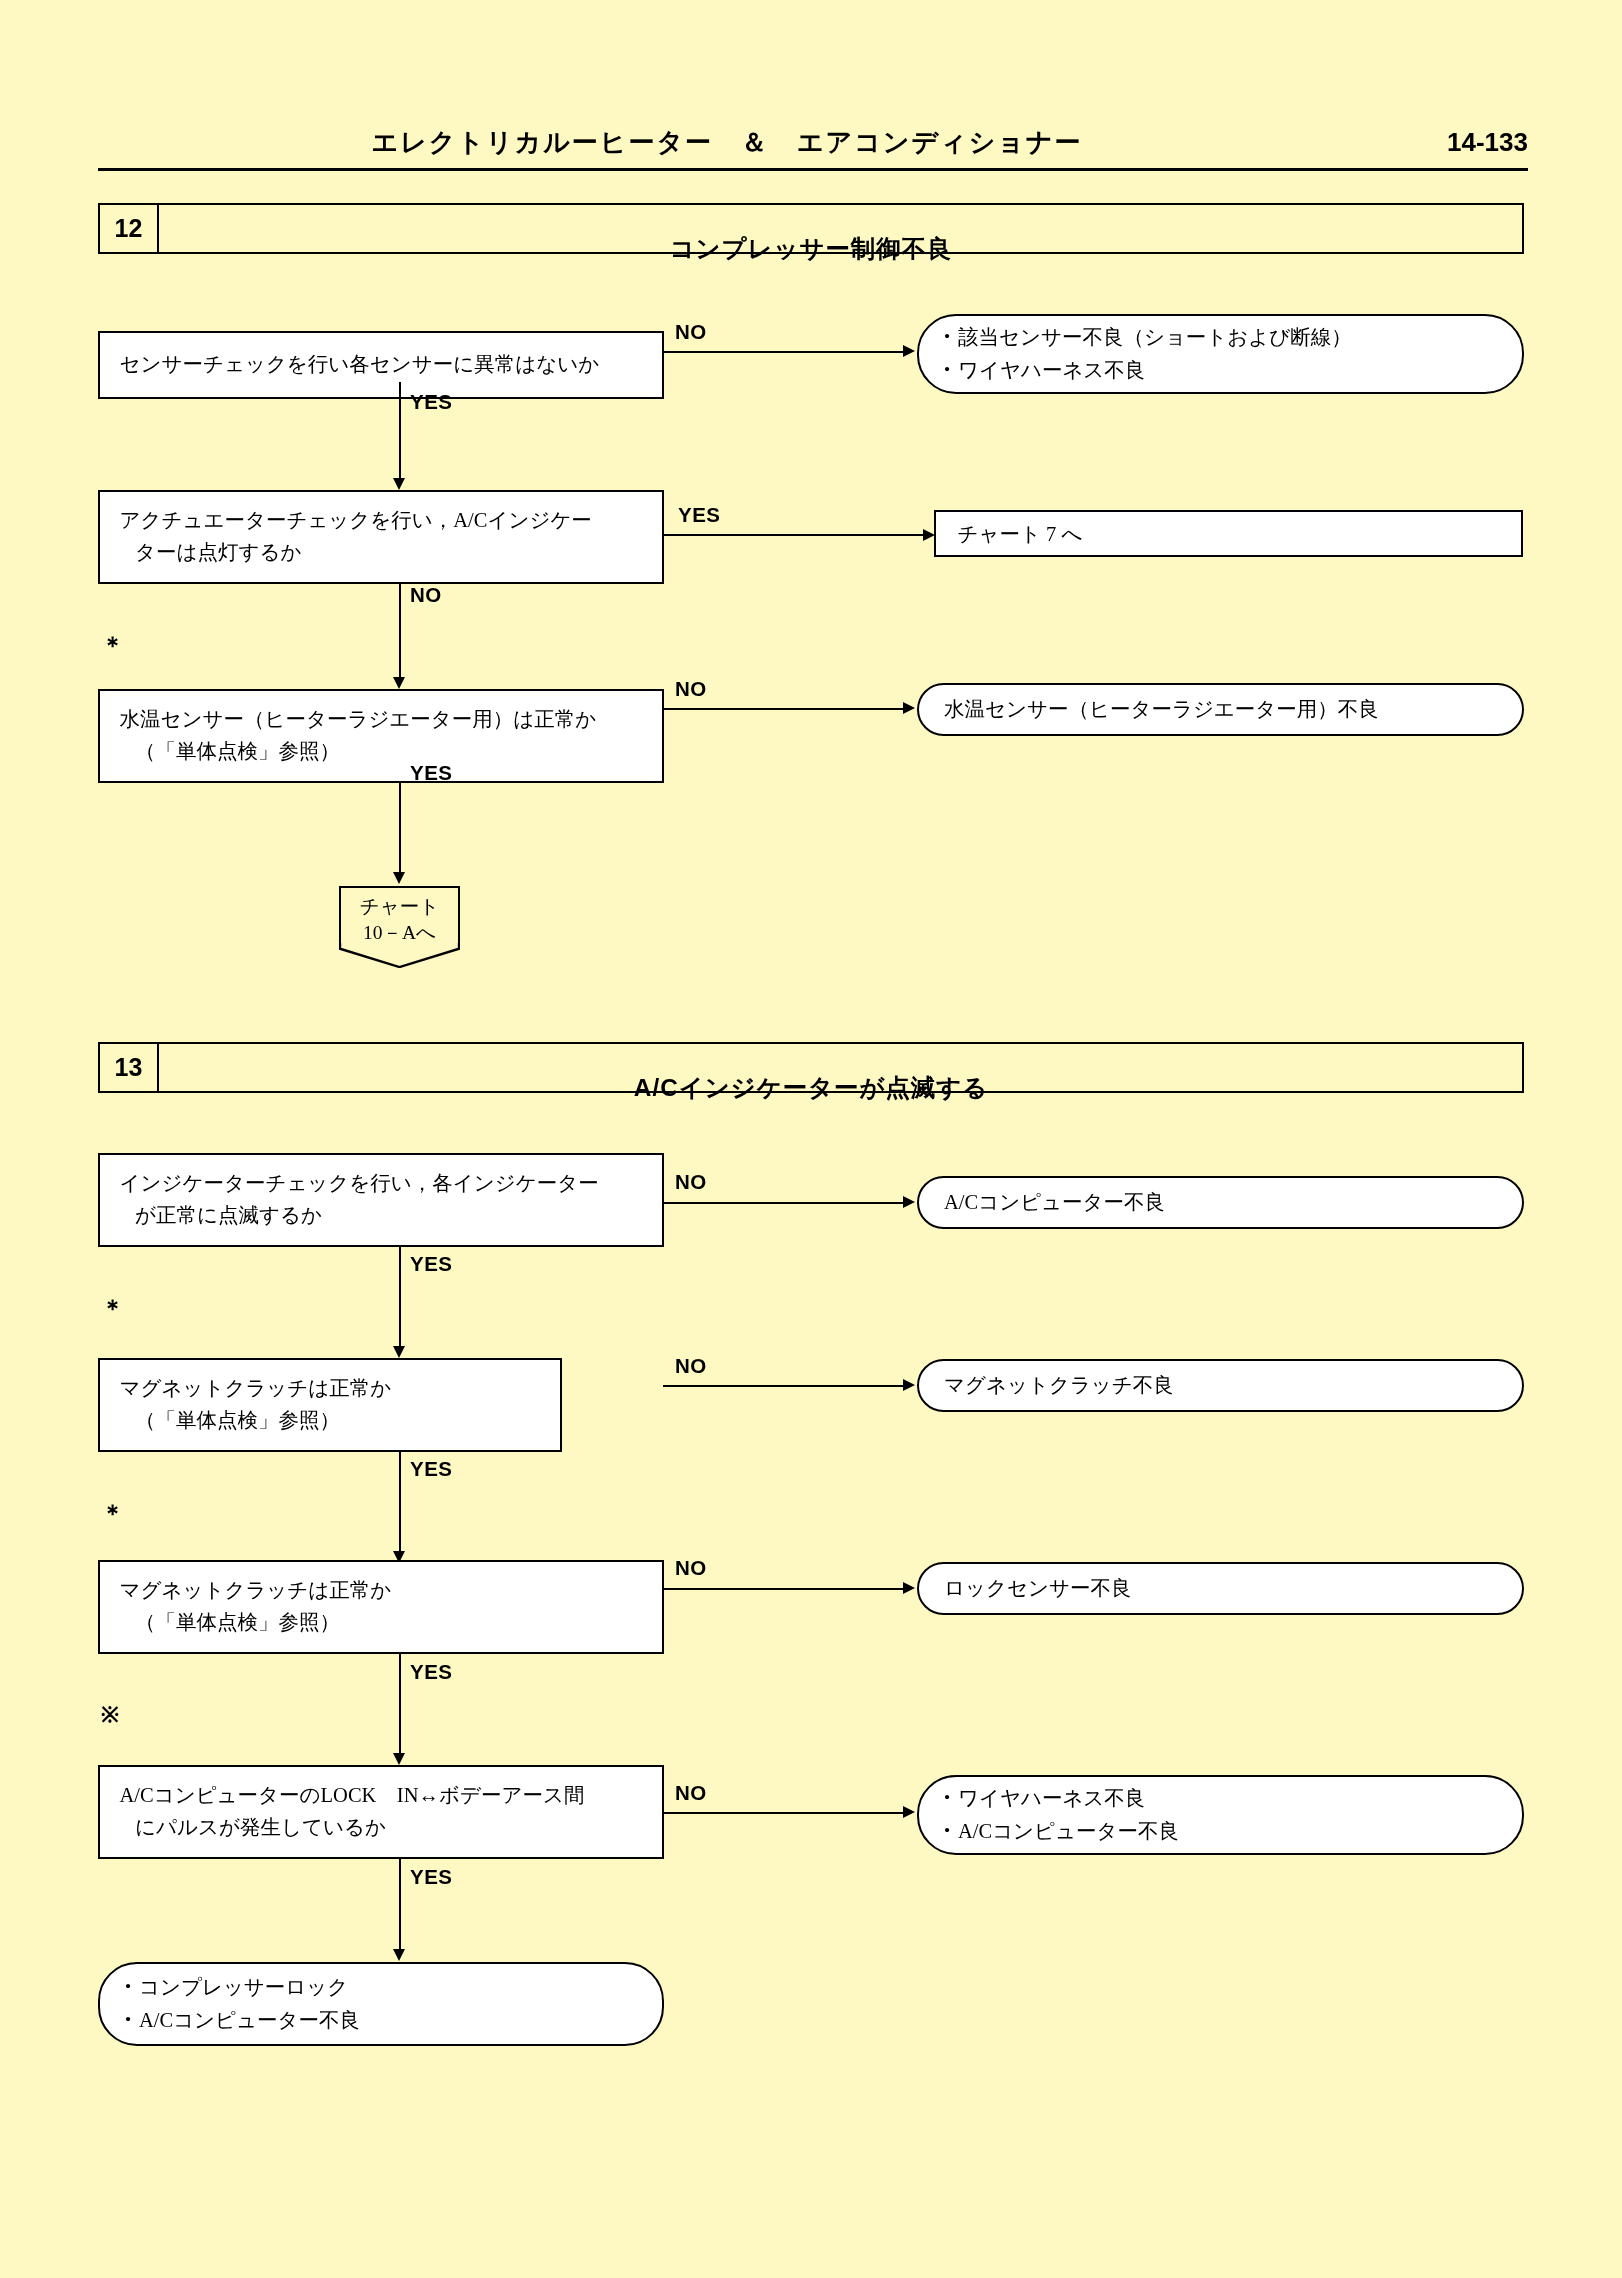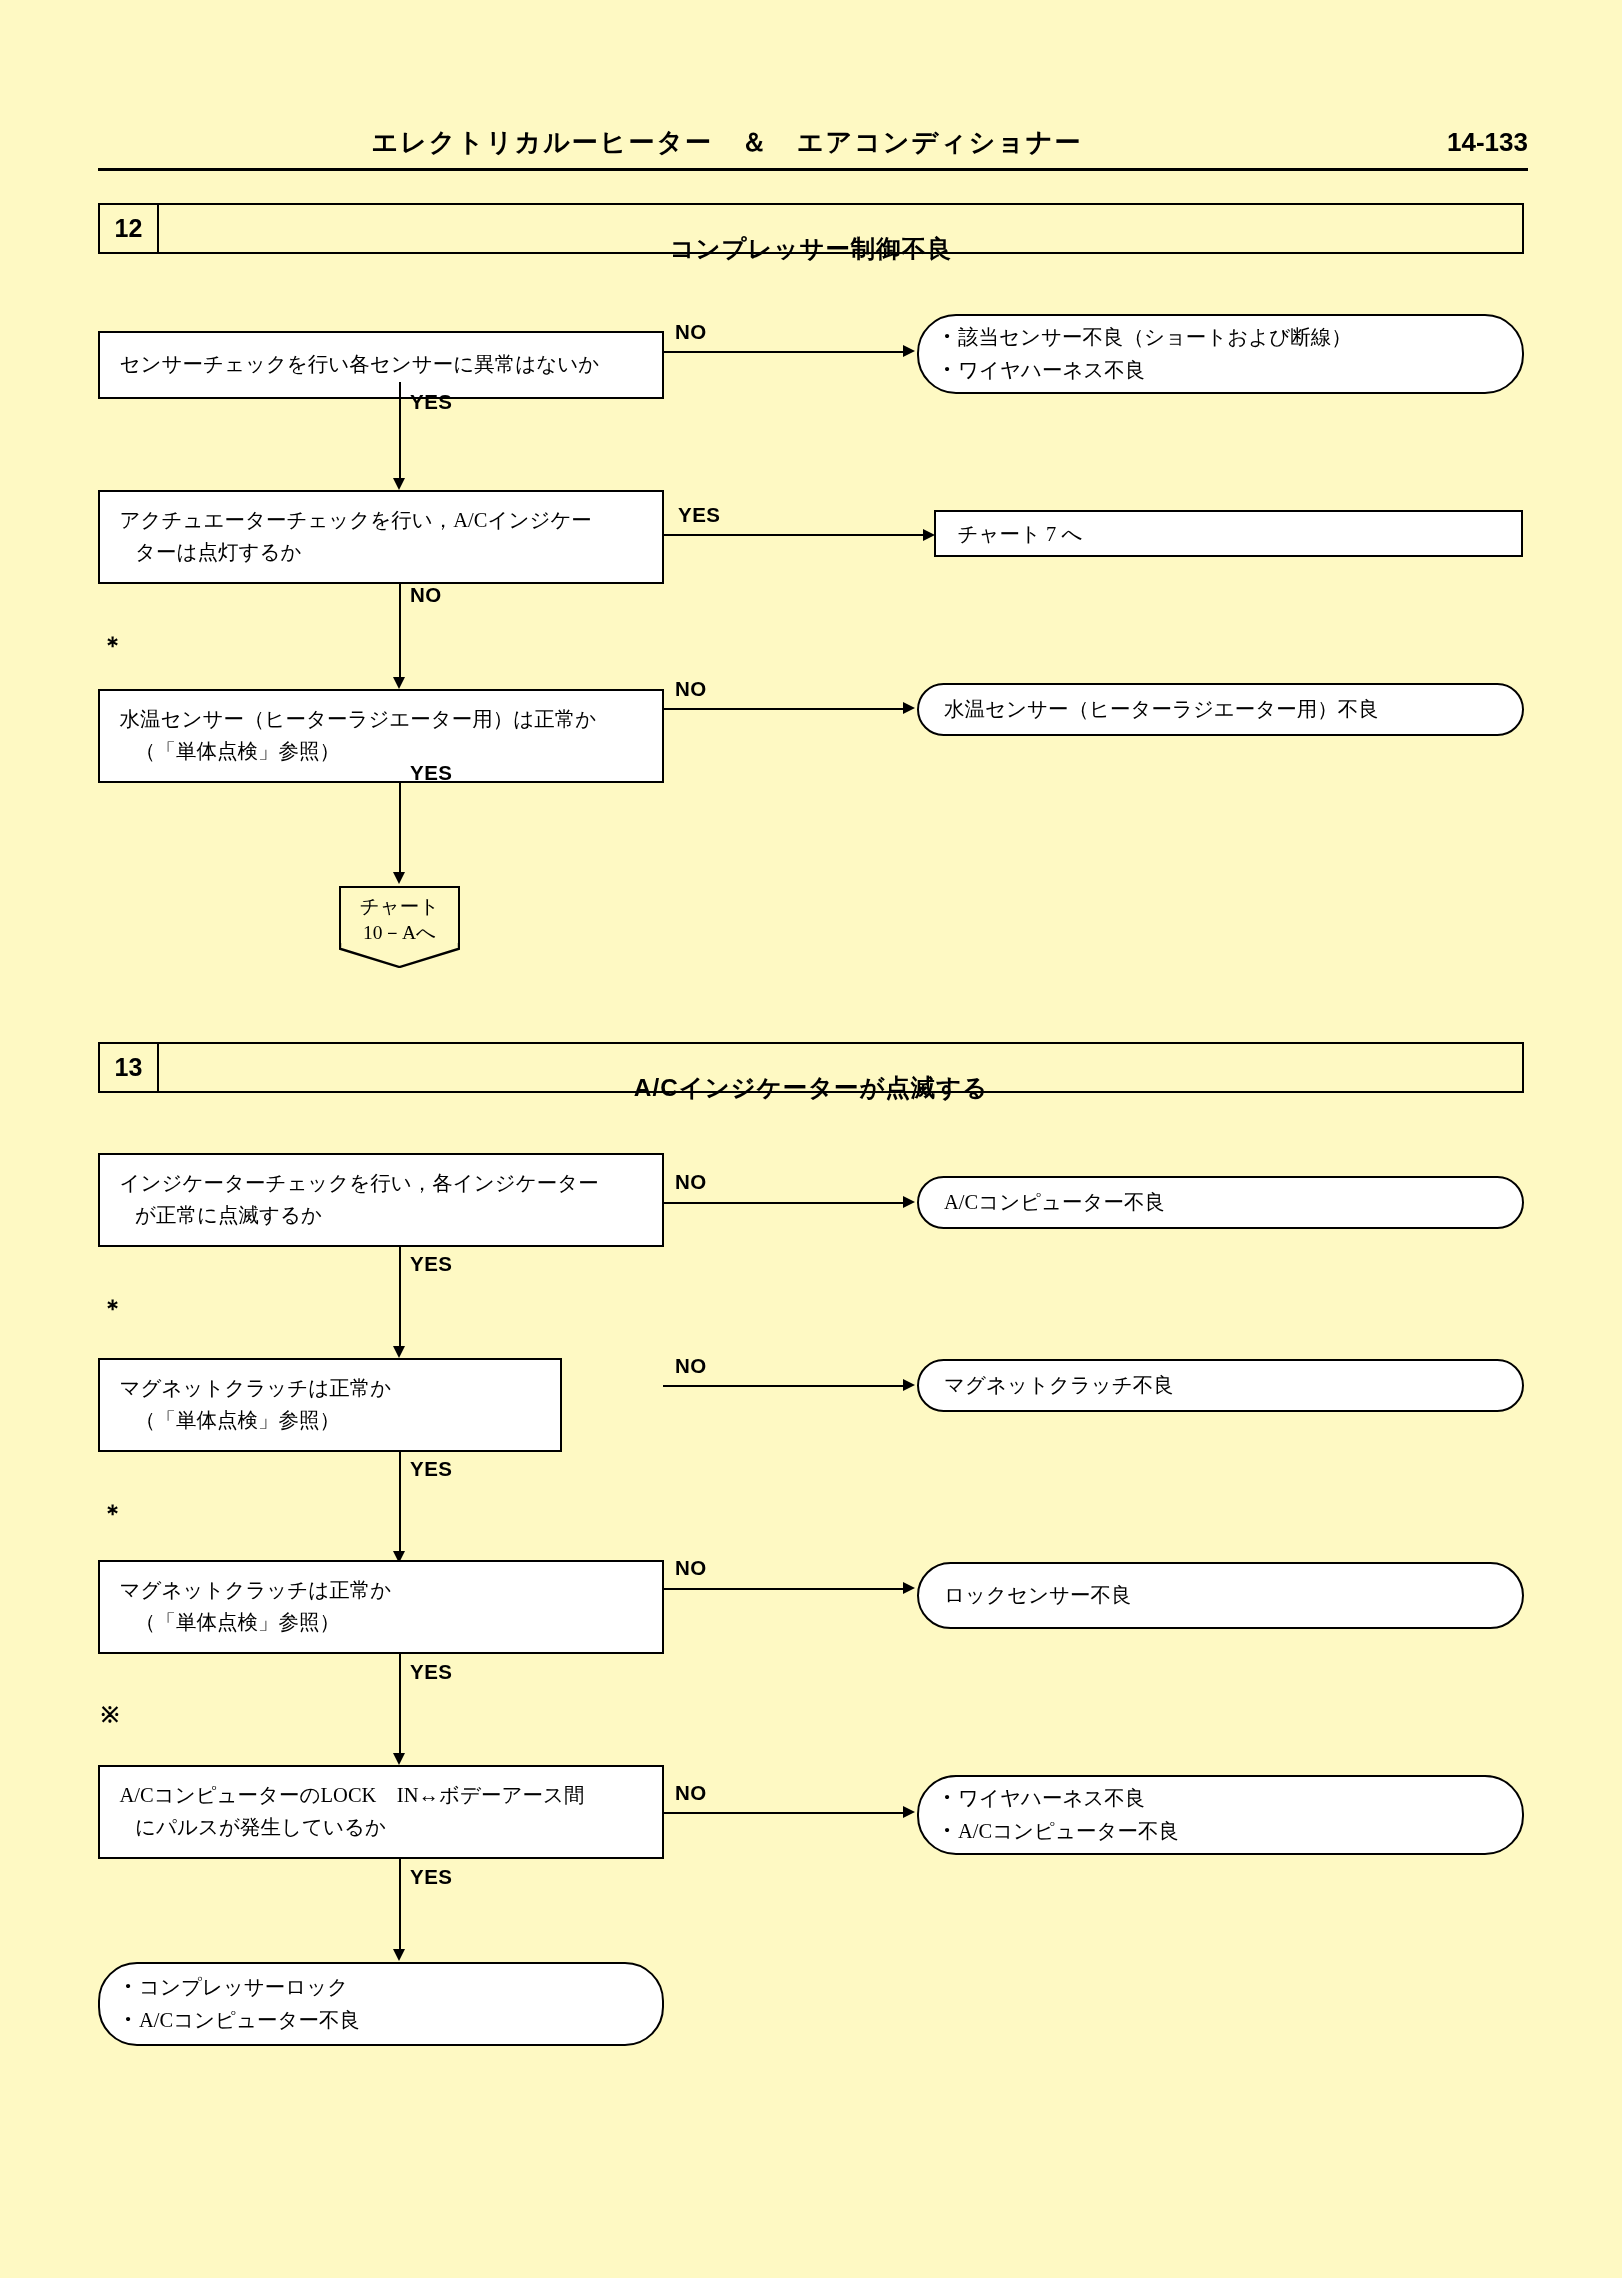--- a/index.html
+++ b/index.html
@@ -310,21 +310,21 @@
   <div class="edge-label" style="left:410px; top:1457px;">YES</div>
 
   <div class="note-mark" style="left:101px; top:1502px;">＊</div>
   <div class="qbox" style="left:98px; top:1560px; width:566px; height:94px;">
     <div>マグネットクラッチは正常か</div>
     <div class="l2">（「単体点検」参照）</div>
   </div>
   <div class="hline" style="left:663px; top:1588px; width:244px;"></div>
   <div class="arrow-right" style="left:903px; top:1582px;"></div>
   <div class="edge-label" style="left:675px; top:1556px;">NO</div>
-  <div class="pill" style="left:917px; top:1562px; width:607px; height:67px;">
+  <div class="pill" style="left:917px; top:1562px; width:607px; height:53px;">
     <div>ロックセンサー不良</div>
   </div>
   <div class="vline" style="left:399px; top:1654px; height:103px;"></div>
   <div class="arrow-down" style="left:393px; top:1753px;"></div>
   <div class="edge-label" style="left:410px; top:1660px;">YES</div>
 
   <div class="note-mark" style="left:101px; top:1705px; font-size:21.5px;">※</div>
   <div class="qbox" style="left:98px; top:1765px; width:566px; height:94px;">
     <div>A/CコンピューターのLOCK　IN↔ボデーアース間</div>
     <div class="l2">にパルスが発生しているか</div>

